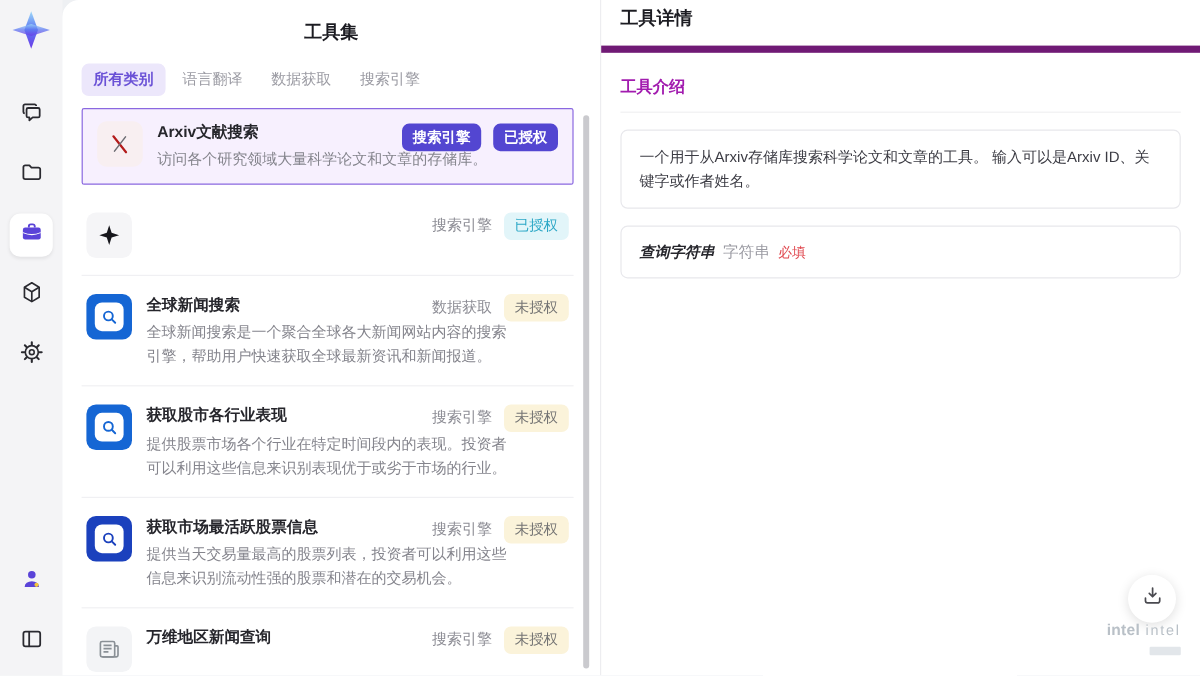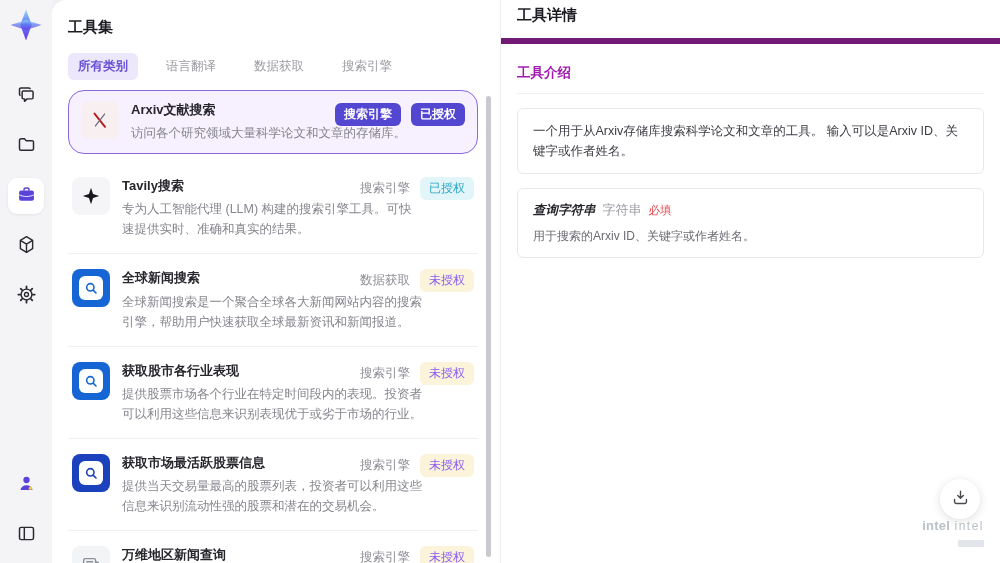--- a/index.html
+++ b/index.html
@@ -14,44 +14,44 @@
   .rail-btn svg { width:21px; height:21px; }
   .rail-btn.active { background:#ffffff; box-shadow:0 1px 3px rgba(0,0,0,.07); }
   .rail-spacer { flex:1; }
   .rail-bottom { display:flex; flex-direction:column; gap:14px; align-items:center; }
 
   
   .main { position:absolute; left:52px; top:0; right:0; bottom:0; background:#ffffff; border-top-left-radius:14px; display:flex; overflow:hidden; }
 
   
   .list-col { width:448px; flex:none; position:relative; display:flex; flex-direction:column; }
-  .list-header { padding:18px 16px 0; }
+  .list-header { padding:18px 16px 0;text-align:center; }
   .page-title { font-size:15px; font-weight:bold; color:#1c1c22; }
-  .tabs { display:flex; align-items:center; gap:18px; margin:16px 0 10px; }
+  .tabs { display:flex; align-items:center; gap:4px; margin:16px 0 10px; }
   .tab { font-size:12.5px; color:#9b9ba3; padding:5px 10px; border-radius:6px; cursor:pointer; white-space:nowrap; }
   .tab.active { background:#ece7fb; color:#6a51d6; font-weight:bold; }
   .list-body { padding:0 22px 0 16px; position:relative; flex:1; overflow:hidden; }
 
   .card { position:relative; display:flex; gap:12px; cursor:pointer; }
   .card .tool-icon { width:38px; height:38px; border-radius:8px; flex:none; display:grid; place-items:center; }
   .tool-text { flex:1; min-width:0; padding-right:2px; }
   .tool-name { font-size:13px; font-weight:bold; color:#26262c; line-height:1.4; }
   .tool-desc { font-size:12.5px; color:#85858d; line-height:1.6; margin-top:4px; max-width:302px; }
   .badges { position:absolute; top:0; right:0; display:flex; gap:10px; align-items:center; white-space:nowrap; }
 
-  .card.selected { background:#f7f0fe; border:1px solid #8a68e0; border-radius:16px; padding:10px 12px; margin-bottom:8px; }
+  .card.selected { background:#f7f0fe; border:1px solid #8a68e0; border-radius:2px; padding:10px 12px; margin-bottom:8px; }
   .card.selected .badges { top:12px; right:12px; }
   .card.row { padding:15px 4px 14px; border-bottom:1px solid #f0f0f3; }
   .card.row .badges { top:15px; right:4px; }
 
   .badge { font-size:12px; padding:3px 9px; border-radius:6px; }
   .badge.solid { background:#5346d1; color:#ffffff; font-weight:bold; }
   .cat-text { font-size:12.5px; color:#8d8d95; }
   .badge.blue { background:#e2f5f9; color:#2ba7c6; }
-  .badge.amber { background:#fbf3da; color:#8b5cf6; }
+  .badge.amber { background:#fbf3da; color:#737373; }
 
   .icon-arxiv { background:#f8eff1; }
   .icon-tavily { background:#f5f5f7; }
   .icon-blue { background:#1566d4; }
   .icon-blue2 { background:#1b41bd; }
   .icon-news { background:#f3f4f6; }
   .bubble { width:24px; height:24px; background:#fff; border-radius:6px; display:grid; place-items:center; }
 
   .scrollbar { position:absolute; right:9px; top:6px; bottom:6px; width:5px; border-radius:3px; background:#cacace; }
 
@@ -178,24 +178,20 @@
           <span class="badge solid">已授权</span>
         </div>
       </div>
 
       <div class="card row">
         <div class="tool-icon icon-tavily">
           <svg viewBox="0 0 24 24" width="22" height="22">
               <path d="M12 3 L14.2 9.8 L21 12 L14.2 14.2 L12 21 L9.8 14.2 L3 12 L9.8 9.8 Z" fill="#17171c"></path>
             </svg>
         </div>
-        <div class="tool-text">
-          <div class="tool-name" style="padding-right:140px;">Tavily搜索</div>
-          <div class="tool-desc">专为人工智能代理 (LLM) 构建的搜索引擎工具。可快速提供实时、准确和真实的结果。</div>
-        </div>
         <div class="badges">
           <span class="cat-text">搜索引擎</span>
           <span class="badge blue">已授权</span>
         </div>
       </div>
 
       <div class="card row">
         <div class="tool-icon icon-blue">
           <div class="bubble">
               <svg viewBox="0 0 24 24" width="16" height="16" fill="none" stroke="#1566d4" stroke-width="2.4">
@@ -281,21 +277,20 @@
     <div class="detail-body">
       <div class="section-heading">工具介绍</div>
       <div class="intro-box">一个用于从Arxiv存储库搜索科学论文和文章的工具。 输入可以是Arxiv ID、关键字或作者姓名。</div>
 
       <div class="param-box">
         <div class="param-line">
           <span class="param-name">查询字符串</span>
           <span class="param-type">字符串</span>
           <span class="param-required">必填</span>
         </div>
-        <div class="param-desc">用于搜索的Arxiv ID、关键字或作者姓名。</div>
       </div>
     </div>
   </div>
 </div>
 
 <div class="fab">
   <span><svg viewBox="0 0 24 24" width="19" height="19" fill="none" stroke="#4a4a50" stroke-width="1.8" stroke-linecap="round" stroke-linejoin="round">
     <path d="M12 4 v8.5 M8.5 9.5 L12 13 l3.5 -3.5"></path>
     <path d="M4.5 14.5 v2.8 a2.2 2.2 0 0 0 2.2 2.2 h10.6 a2.2 2.2 0 0 0 2.2 -2.2 v-2.8"></path>
   </svg></span>

